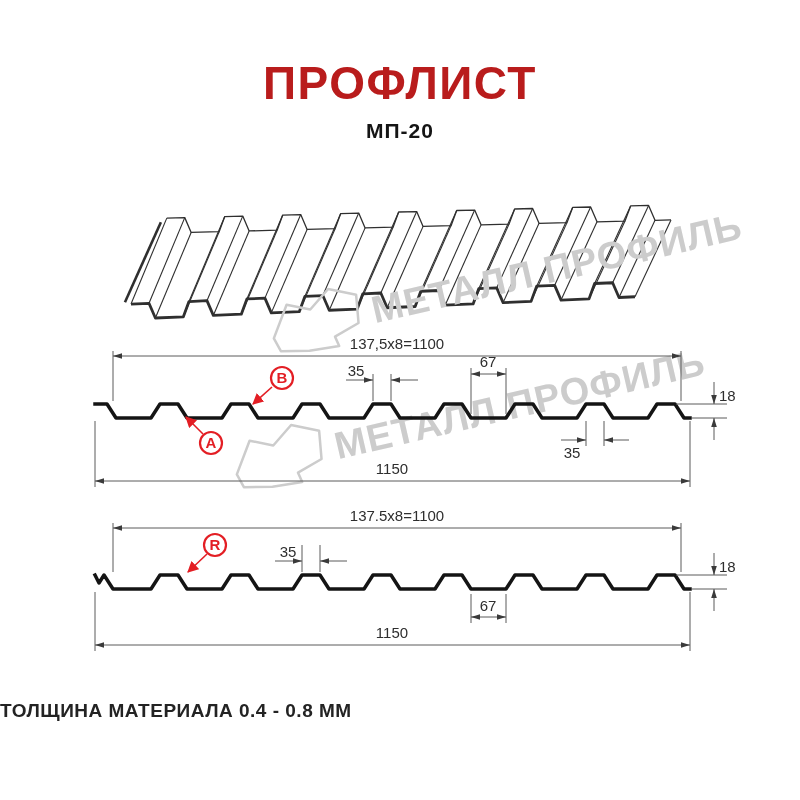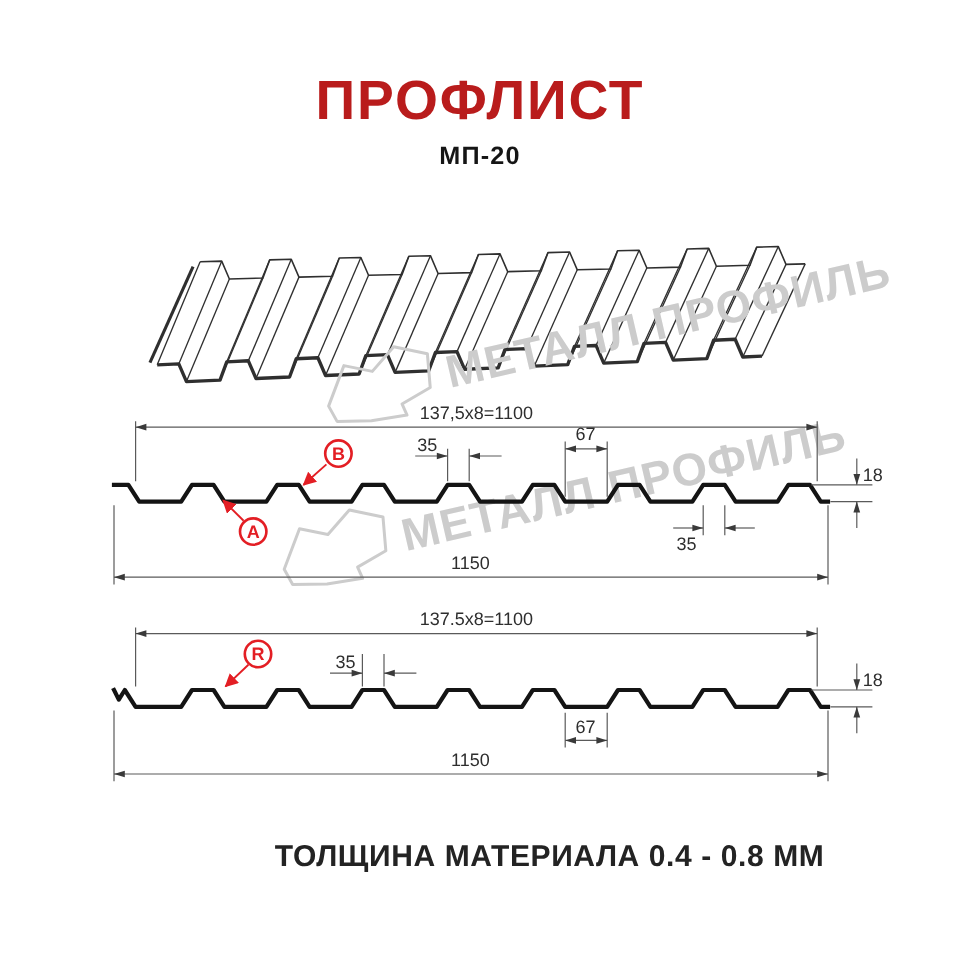--- a/index.html
+++ b/index.html
@@ -2,22 +2,22 @@
 <html style="--red: #e31e24; --wm: #cccccc;"><head>
 <meta charset="utf-8">
 <style>
   html,body{margin:0;padding:0;background:#ffffff;}
   .page{position:relative;width:800px;height:800px;background:#fff;overflow:hidden;
         font-family:"Liberation Sans", sans-serif;}
   .title{position:absolute;top:56px;left:0;width:800px;text-align:center;
          font-size:46px;font-weight:bold;letter-spacing:1.5px;color:#b91c1c;}
   .subtitle{position:absolute;top:119px;left:0;width:800px;text-align:center;
             font-size:21px;font-weight:bold;letter-spacing:1px;color:#151515;}
-  .footer{position:absolute;top:700px;left:0;width:687px;text-align:right;
-          font-size:25px;font-weight:bold;letter-spacing:.5px;color:#232323;}
+  .footer{position:absolute;top:700px;left:0;width:687px;text-align:left;
+          font-size:19px;font-weight:bold;letter-spacing:.5px;color:#232323;}
   svg{position:absolute;top:0;left:0;}
   .prof{fill:none;stroke:#141414;stroke-width:3.5;stroke-linejoin:round;stroke-linecap:square;}
   .dim{stroke:#5a5a5a;stroke-width:1;fill:none;}
   .dimarrow{fill:#3a3a3a;}
   .dimtext{font-family:"Liberation Sans",sans-serif;font-size:15px;fill:#2e2e2e;}
   .mid{text-anchor:middle;}
   .callout-circle{fill:none;stroke:var(--red);stroke-width:2.2;}
   .callout-letter{font-family:"Liberation Sans",sans-serif;font-size:15px;font-weight:bold;
                   fill:var(--red);text-anchor:middle;}
   .callout-line{stroke:var(--red);stroke-width:1.6;fill:none;}

